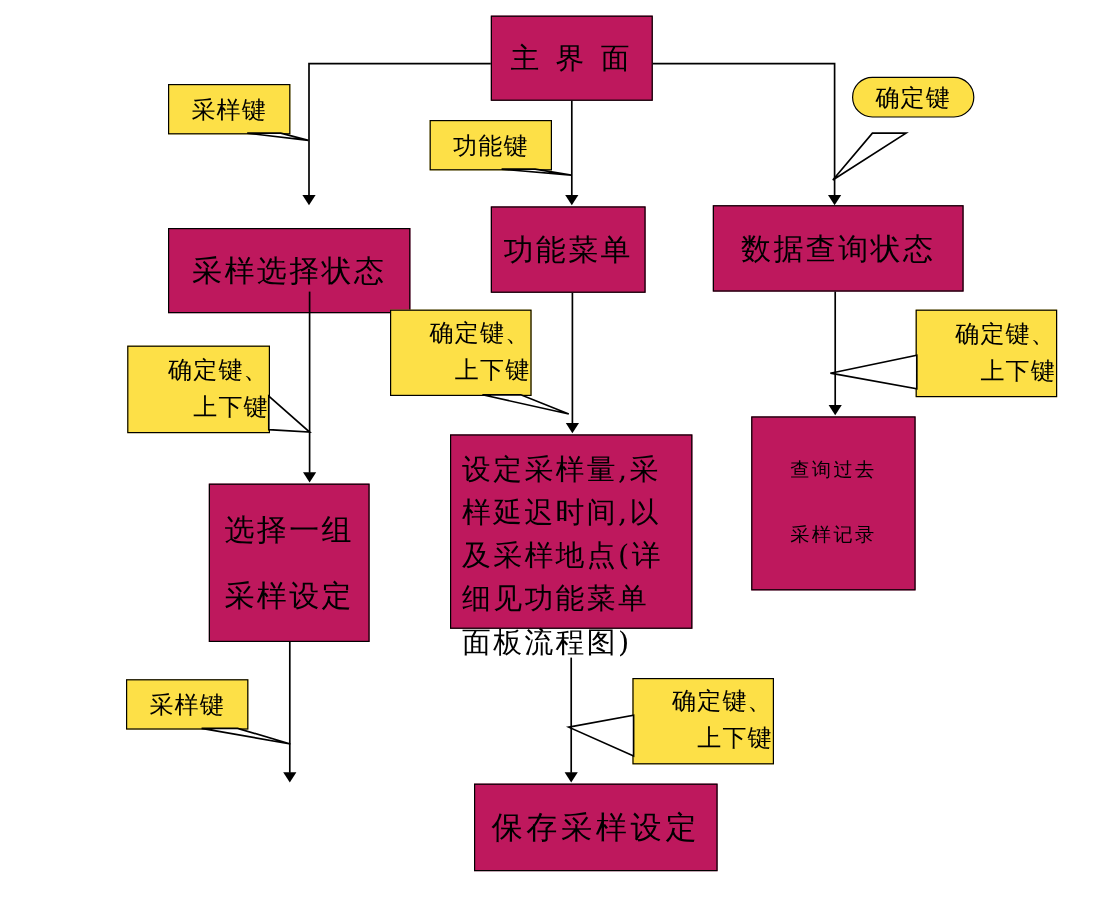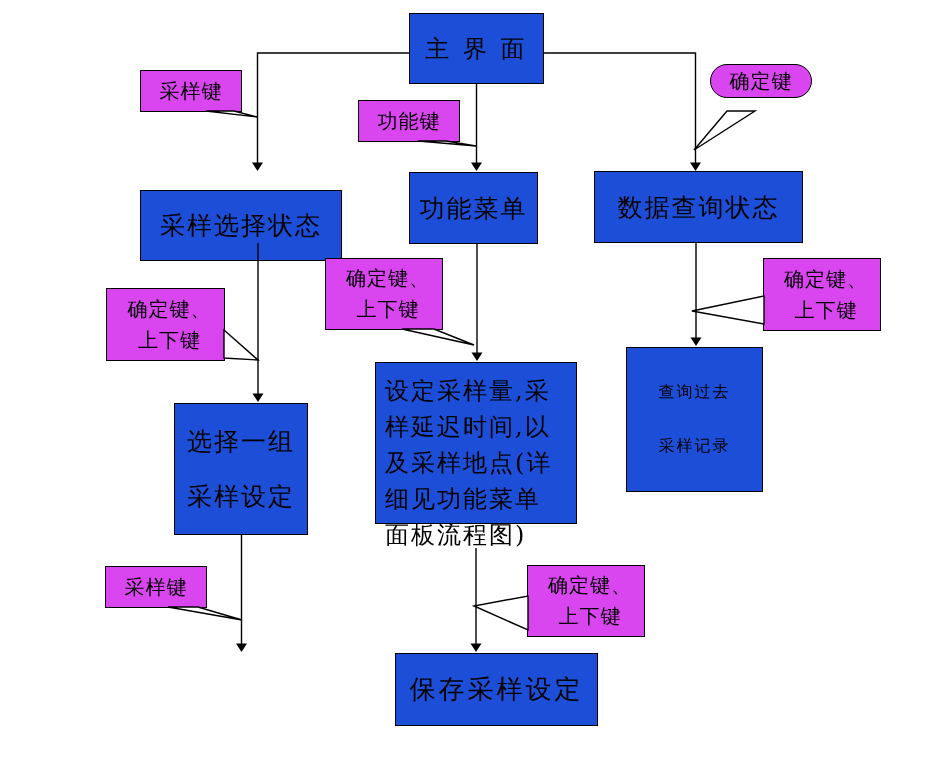--- a/index.html
+++ b/index.html
@@ -1,42 +1,42 @@
 <!DOCTYPE html>
 <html><head>
 <meta charset="utf-8">
 <style>
   html,body{margin:0;padding:0;background:#ffffff;}
   #canvas{
     position:relative;width:926px;height:757px;background:#ffffff;overflow:hidden;
     font-family:"DejaVu Serif","Liberation Serif",serif;color:#000;
   }
   .node{
-    position:absolute;border:1.6px solid #000;background:#1d4ed8;box-sizing:border-box;
+    position:absolute;border:1.6px solid #000;background:#be185d;box-sizing:border-box;
     display:flex;flex-direction:column;align-items:center;justify-content:center;
   }
   .node .ln{white-space:nowrap;}
   
   #n-main{left:409px;top:13px;width:135px;height:71px;font-size:24px;letter-spacing:3px;}
   #n-sampling{left:140px;top:172px;width:202px;height:71px;font-size:25px;letter-spacing:2px;margin-top:18px;}
   #n-funcmenu{left:409px;top:172px;width:129px;height:72px;font-size:25px;letter-spacing:2px;}
   #n-query{left:594px;top:171px;width:209px;height:72px;font-size:25px;letter-spacing:2px;}
   #n-selgroup{left:174px;top:403px;width:134px;height:132px;font-size:25px;letter-spacing:2px;justify-content:space-evenly;}
   #n-setparams{left:375px;top:362px;width:202px;height:162px;font-size:24px;letter-spacing:2px;
       align-items:flex-start;justify-content:flex-start;padding:10px 0 0 9px;line-height:36px;}
   #n-qrecords{left:626px;top:347px;width:137px;height:145px;font-size:16px;letter-spacing:2px;justify-content:space-evenly;}
   #n-start{left:175px;top:653px;width:133px;height:73px;font-size:26px;letter-spacing:2px;}
   #n-save{left:395px;top:653px;width:203px;height:73px;font-size:26px;letter-spacing:3px;}
   
   .callout{
-    position:absolute;border:1.6px solid #000;background:#d946ef;box-sizing:border-box;
+    position:absolute;border:1.6px solid #000;background:#fde047;box-sizing:border-box;
     display:flex;flex-direction:column;justify-content:center;font-size:20px;letter-spacing:1px;font-family:Liberation Serif, serif;
   }
   .callout.one{align-items:center;}
-  .callout.two{align-items:center;padding-left:8px;line-height:31px;}
+  .callout.two{align-items:flex-end;padding-left:8px;line-height:31px;}
   #co-a{left:140px;top:70px;width:102px;height:42px;}
   #co-b{left:358px;top:100px;width:102px;height:42px;}
   #co-c{left:710px;top:64px;width:102px;height:34px;border-radius:17px;}
   #co-d{left:106px;top:288px;width:119px;height:73px;}
   #co-e{left:325px;top:258px;width:118px;height:72px;}
   #co-f{left:763px;top:258px;width:118px;height:73px;}
   #co-g{left:105px;top:566px;width:102px;height:42px;}
   #co-h{left:527px;top:565px;width:118px;height:72px;}
   
   #overlay{position:absolute;left:0;top:0;width:926px;height:757px;pointer-events:none;}

